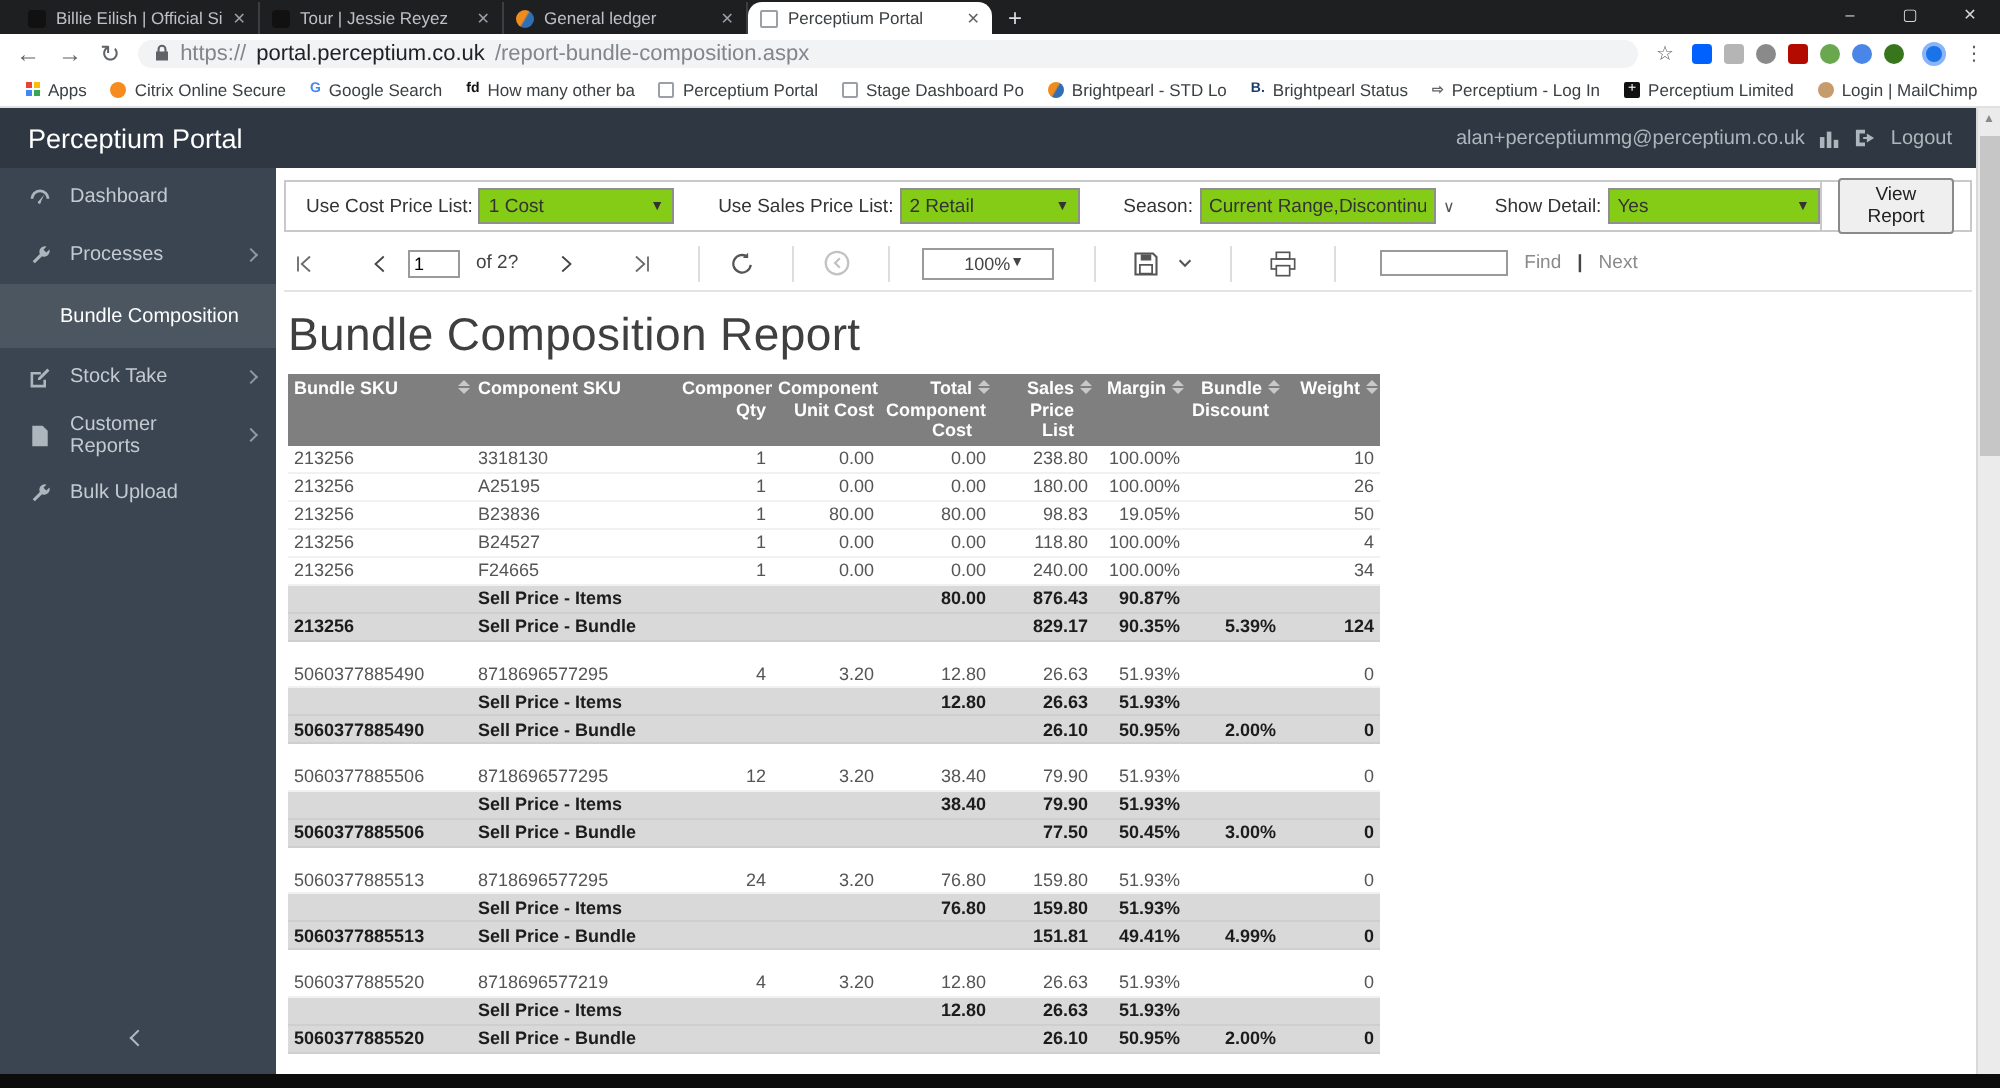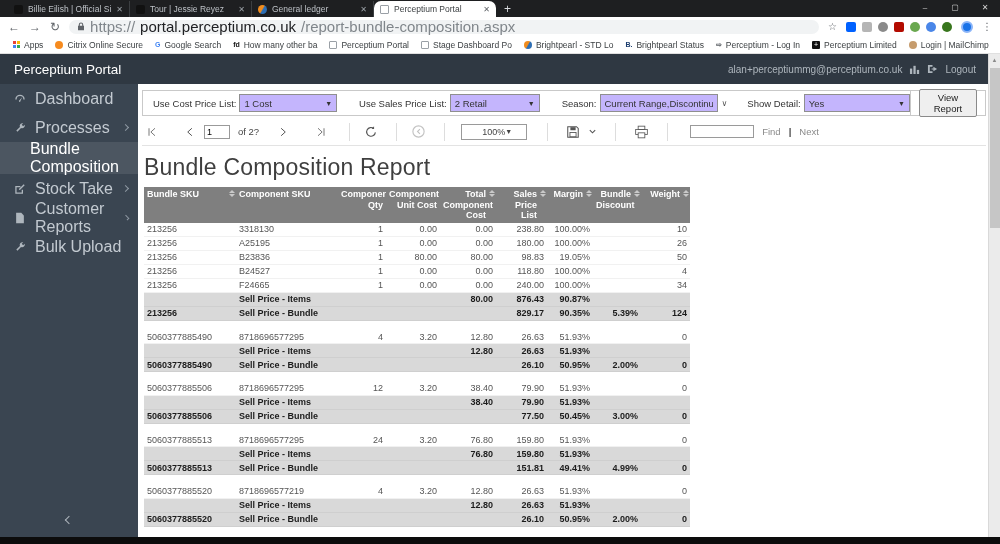--- a/index.html
+++ b/index.html
@@ -16,21 +16,21 @@
   .favicon { width:9px; height:9px; flex:0 0 auto; border-radius:2px; }
   .fav-dark { background:#111; }
   .fav-bp { background:linear-gradient(120deg,#f08c1e 45%,#2e6fb5 55%); border-radius:50%; }
   .fav-doc { background:#fff; border:1px solid #9aa0a6; border-radius:1px; }
   .newtab { color:#dadce0; font-size:12px; margin-left:8px; padding-bottom:1px; }
   .wincontrols { margin-left:auto; display:flex; align-self:flex-start; }
   .wincontrols span { width:30px; height:15px; display:flex; align-items:center; justify-content:center; color:#d6d6d6; font-size:8px; }
 
   .navbar { height:19px; background:#fff; display:flex; align-items:center; padding:0 8px; gap:9px; }
   .navbtn { color:#5f6368; font-size:12px; line-height:1; }
-  .omnibox { flex:1; height:14px; background:#f1f3f4; border-radius:8px; display:flex; align-items:center; padding:0 8px; gap:5px; font-size:15px; color:#80868b; }
+  .omnibox { flex:1; height:14px; background:#f1f3f4; border-radius:8px; display:flex; align-items:center; padding:0 8px; gap:5px; font-size:11px; color:#80868b; }
   .omnibox .domain { color:#202124; }
   .ext { display:flex; align-items:center; gap:6px; }
   .xicon { width:10px; height:10px; border-radius:2px; display:flex; align-items:center; justify-content:center; font-size:6px; color:#fff; }
   .star { color:#5f6368; font-size:10px; }
   .avatar { width:12px; height:12px; border-radius:50%; background:#1a73e8; border:2px solid #8ab4f8; }
   .kebab { color:#5f6368; font-size:10px; }
 
   .bookmarks { height:18px; background:#fff; border-bottom:1px solid #e0e0e0; display:flex; align-items:center; padding:0 8px; gap:4px; font-size:8.5px; color:#3c4043; }
   .bm { display:flex; align-items:center; gap:4px; padding:0 4px; white-space:nowrap; }
   .bmico { width:8px; height:8px; border-radius:50%; flex:0 0 auto; }
@@ -40,36 +40,36 @@
   .spacer-flex { flex:1; }
 
   
   .appheader { height:30px; background:#2f3842; color:#fff; display:flex; align-items:center; padding:0 24px 0 14px; }
   .apptitle { font-size:13.5px; }
   .userarea { margin-left:auto; display:flex; align-items:center; gap:7px; font-size:10px; color:#aeb6bd; }
   .userarea .chart-ico, .userarea .logout-ico { color:#aeb6bd; }
 
   .mainrow { display:flex; height:453px; }
   .sidebar { width:138px; background:#3a4551; color:#c3cad1; position:relative; flex:0 0 auto; }
-  .sideitem { height:29px; display:flex; align-items:center; gap:9px; padding:0 10px 0 14px; font-size:16px; }
+  .sideitem { height:29px; display:flex; align-items:center; gap:9px; padding:0 10px 0 14px; font-size:10px; }
   .sideitem .sico { width:12px; color:#aeb6bd; flex:0 0 auto; }
   .sideitem .chev { margin-left:auto; }
   .sideitem.active { background:#4c5661; color:#fff; font-weight:normal; padding-left:30px; height:32px; }
   .chev-r, .chev-d { width:5px; height:5px; border-right:1px solid #8f99a3; border-bottom:1px solid #8f99a3; display:inline-block; }
   .chev-r { transform:rotate(-45deg); }
   .chev-d { transform:rotate(45deg); }
   .collapse { position:absolute; bottom:10px; left:0; right:0; text-align:center; }
   .chev-l { width:6px; height:6px; border-left:1.5px solid #aeb6bd; border-bottom:1.5px solid #aeb6bd; display:inline-block; transform:rotate(45deg); }
 
   .content { flex:1; background:#fff; position:relative; overflow:hidden; padding:6px 14px 0 4px; }
 
   .filterbar { border:1px solid #c9c9c9; height:26px; display:flex; align-items:center; font-size:9.5px; color:#333; }
   .filterbar .grow { flex:1; }
   .flabel { margin:0 3px 0 10px; white-space:nowrap; }
-  .fselect { border:1px solid #8f8f8f; background:#c4b5fd; height:18px; display:flex; align-items:center; padding:0 4px; position:relative; font-size:9.5px; }
+  .fselect { border:1px solid #8f8f8f; background:#84cc16; height:18px; display:flex; align-items:center; padding:0 4px; position:relative; font-size:9.5px; }
   .fselect .arr { margin-left:auto; padding-left:6px; font-size:7px; color:#333; }
   .w-cost{width:112px;} .w-sales{width:103px;} .w-season{width:118px;} .w-detail{width:122px;}
   .combo-chev { margin:0 4px; color:#555; font-size:8px; }
   .viewcell { border-left:1px solid #c9c9c9; height:100%; display:flex; align-items:center; padding:0 8px; }
   .viewbtn { border:1px solid #8a8a8a; background:#efefef; font-size:9.5px; padding:2px 7px; color:#222; border-radius:2px; }
 
   .rtoolbar { height:28px; display:flex; align-items:center; gap:8px; padding:0 4px; border-bottom:1px solid #e3e3e3; margin-top:2px; font-size:9.5px; color:#444; }
   .tico { color:#5a5a5a; }
   .tsep { width:1px; height:18px; background:#ddd; }
   .pageinput { width:26px; height:14px; border:1px solid #9a9a9a; font-size:9px; padding:0 2px; }

